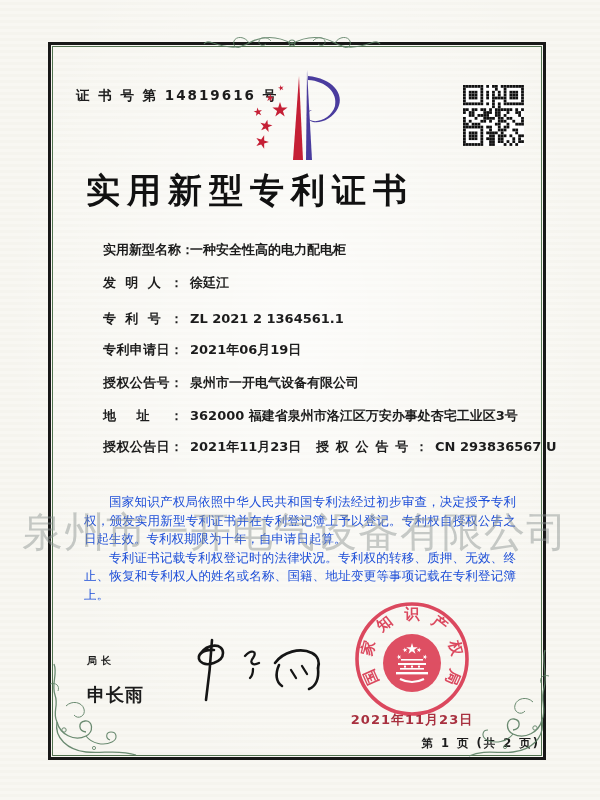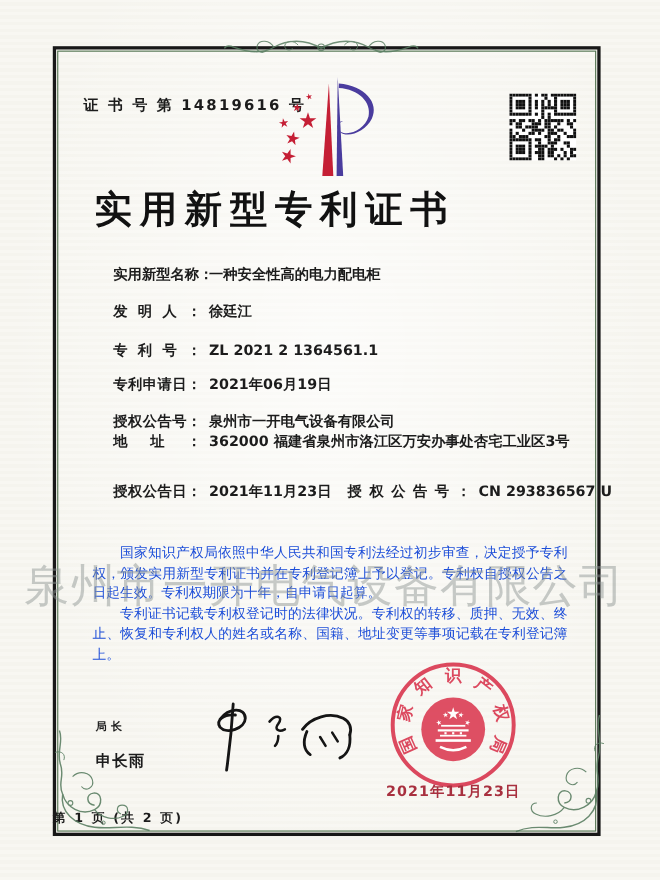--- a/index.html
+++ b/index.html
@@ -41,28 +41,28 @@
     font-size:12.5px;line-height:18.6px;font-weight:500;
     text-align:justify;color:#1d4ed8;
   }
   .body-text p{margin:0;text-indent:2em;}
   .watermark{
     left:22px;top:505px;width:575px;
     font-size:41px;font-weight:400;color:#8e9694;opacity:.48;
     white-space:nowrap;letter-spacing:1px;z-index:6;pointer-events:none;
   }
   .director-title{left:87px;top:654px;font-size:10px;font-weight:600;letter-spacing:4px;}
-  .director-name{left:87px;top:683px;font-size:14px;font-weight:600;letter-spacing:1px;}
+  .director-name{left:87px;top:683px;font-size:18px;font-weight:600;letter-spacing:1px;}
   .sig-svg{left:178px;top:627px;}
   .seal-svg{left:350px;top:597px;z-index:7;}
   .seal-date{
     left:350px;top:711px;width:124px;text-align:center;z-index:8;
     font-size:13px;font-weight:700;color:#a8303f;letter-spacing:1px;white-space:nowrap;
   }
-  .footer-page{left:48px;top:736px;width:492px;text-align:left;font-size:11.5px;font-weight:600;letter-spacing:2px;}
+  .footer-page{left:48px;top:736px;width:492px;text-align:right;font-size:11.5px;font-weight:600;letter-spacing:2px;}
   .back-note{
     left:170px;top:768px;width:200px;text-align:left;
     font-family:"Liberation Serif","DejaVu Serif",serif;font-style:italic;
     font-size:13.5px;font-weight:600;letter-spacing:2px;color:#0f766e;margin-top:44px;
   }
   .orn{z-index:4;}
 </style>
 </head>
 <body>
 
@@ -380,21 +380,21 @@
 </div>
 <div class="abs field" style="top:310px;">
   <span class="f-label">专利号：</span><span class="f-value">ZL 2021 2 1364561.1</span>
 </div>
 <div class="abs field" style="top:341px;">
   <span class="f-label">专利申请日：</span><span class="f-value">2021年06月19日</span>
 </div>
 <div class="abs field" style="top:374px;">
   <span class="f-label">授权公告号：</span><span class="f-value">泉州市一开电气设备有限公司</span>
 </div>
-<div class="abs field" style="top:392px;">
+<div class="abs field" style="top:407px;">
   <span class="f-label">地址：</span><span class="f-value">362000 福建省泉州市洛江区万安办事处杏宅工业区3号</span>
 </div>
 <div class="abs field" style="top:438px;">
   <span class="f-label">授权公告日：</span><span class="f-value">2021年11月23日</span>
   <span class="pair2">
     <span class="f-label wide">授权公告号：</span><span class="f-value">CN 293836567 U</span>
   </span>
 </div>
 
 <div class="abs body-text">

